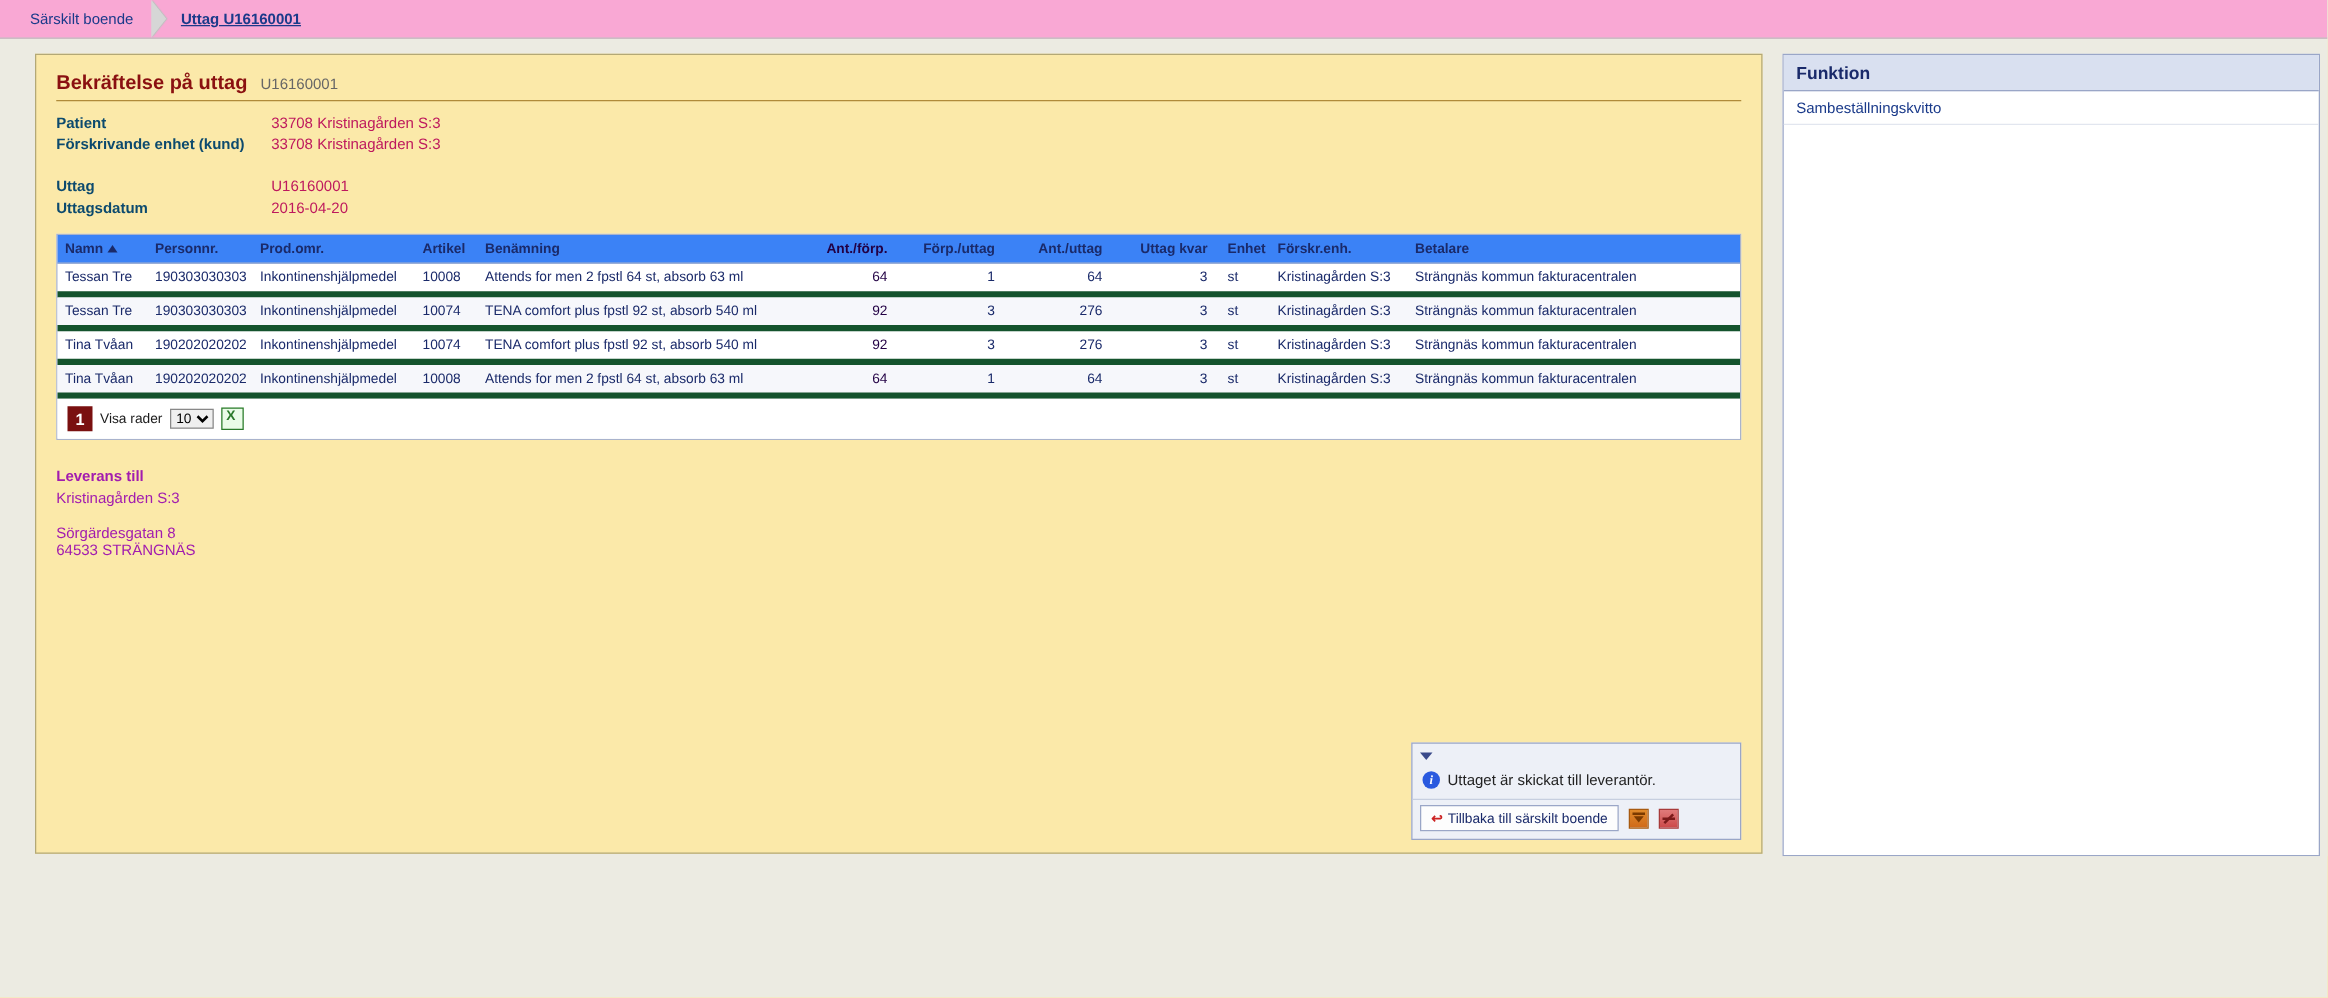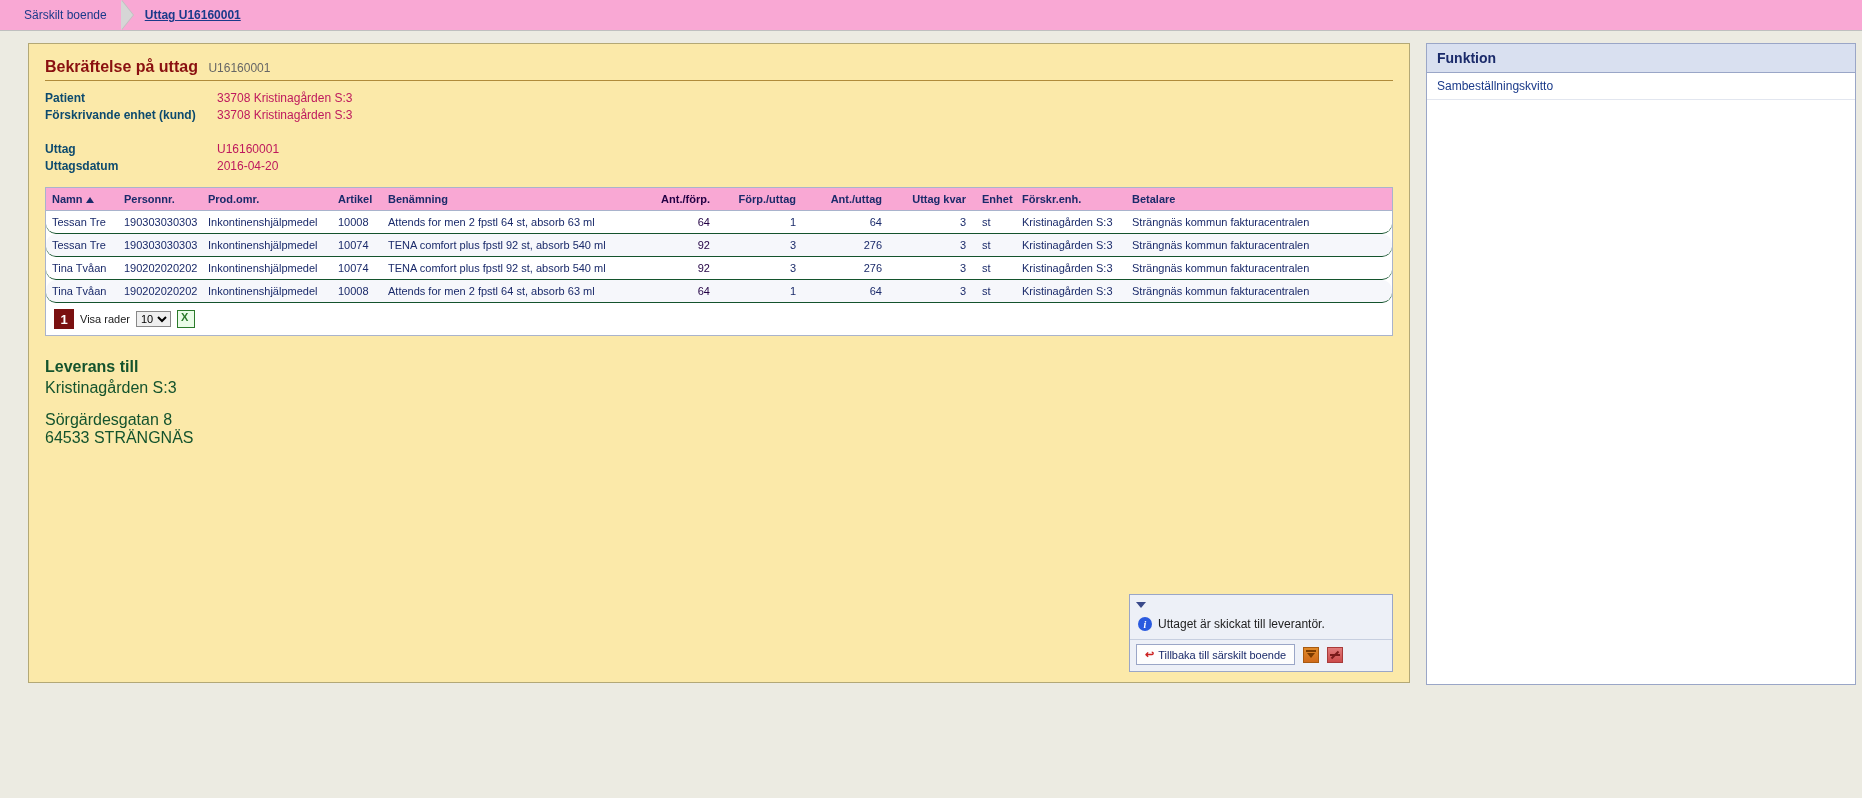--- a/index.html
+++ b/index.html
@@ -16,44 +16,44 @@
   .panel{background:#fbe9a9;border:1px solid #b3a876;margin:6px 0 0 28px;padding:14px 0 90px 0;position:relative;min-height:640px;box-sizing:border-box;}
   .panel-inner{padding:0 16px;}
   .title{color:#8a1010;font-weight:bold;font-size:16px;border-bottom:1px solid #b08b3a;padding:0 0 4px 0;margin:0 0 10px 0;}
   .title .sub{color:#666;font-weight:normal;font-size:12px;margin-left:6px;}
   .kv{display:flex;margin:3px 0;font-size:12px;}
   .kv .k{width:172px;font-weight:bold;color:#0c4a6e;}
   .kv .v{color:#be185d;}
   .kv-gap{height:14px;}
   
   .tbl{margin:14px 0 0 0;border:1px solid #a9b3cc;background:#fff;font-size:11px;}
-  .thead{display:flex;background:#f9a8d4;font-weight:bold;color:#1a2a6a;border-bottom:1px solid #a9b3cc;}
+  .thead{display:flex;background:#3b82f6;font-weight:bold;color:#1a2a6a;border-bottom:1px solid #a9b3cc;}
   .thead>div,.tr>div{padding:5px 6px;box-sizing:border-box;}
-  .tr{display:flex;border-bottom:1px solid #14532d;color:#1a2a6a;border-radius:10px;}
+  .tr{display:flex;border-bottom:5px solid #14532d;color:#1a2a6a;}
   .tr:nth-child(even){background:#f6f7fb;}
   .c-name{width:72px;}
   .c-pn{width:84px;}
   .c-prod{width:130px;}
   .c-art{width:50px;}
   .c-des{width:262px;}
   .c-num{width:72px;text-align:right;color:#204;}
   .c-numw{width:86px;text-align:right;}
   .c-numw2{width:86px;text-align:right;}
   .c-numw3{width:84px;text-align:right;}
   .c-unit{width:44px;padding-left:10px!important;}
   .c-fe{width:110px;}
   .c-bet{flex:1;}
   .sort-ic{display:inline-block;width:0;height:0;border-left:4px solid transparent;border-right:4px solid transparent;border-bottom:6px solid #1a2a6a;margin-left:3px;vertical-align:middle;}
   .tfoot{display:flex;align-items:center;padding:6px 8px;background:#fff;gap:6px;}
   .pg{background:#7a1010;color:#fff;font-weight:bold;width:20px;height:20px;display:inline-flex;align-items:center;justify-content:center;font-size:13px;}
   .tfoot select{font-size:11px;border:1px solid #888;}
   .xls{display:inline-flex;width:16px;height:16px;border:1px solid #2a7a2a;background:#eafce8;position:relative;}
   .xls::after{content:"X";position:absolute;left:3px;top:0;color:#2a7a2a;font-weight:bold;font-size:11px;}
   
-  .deliv{margin-top:22px;font-size:16px;color:#14532d;}
+  .deliv{margin-top:22px;font-size:12px;color:#a21caf;}
   .deliv .h{font-weight:bold;margin-bottom:3px;}
   
   .bbox{position:absolute;right:16px;bottom:10px;width:262px;background:#edf0f7;border:1px solid #9aa6c7;}
   .bbox .drop{padding:2px 6px;color:#335;}
   .bbox .drop span{display:inline-block;width:0;height:0;border-left:5px solid transparent;border-right:5px solid transparent;border-top:6px solid #3a4a8a;}
   .bbox .msg{padding:4px 8px 8px 8px;color:#222;display:flex;align-items:center;gap:6px;font-size:12px;}
   .info-ic{width:14px;height:14px;border-radius:50%;background:#2a5adf;color:#fff;display:inline-flex;align-items:center;justify-content:center;font-weight:bold;font-size:10px;font-style:italic;font-family:Georgia,serif;}
   .bbox .btns{padding:4px 6px 6px 6px;border-top:1px solid #c7cfe0;display:flex;align-items:center;gap:8px;}
   .btn{background:#fdfdfd;border:1px solid #9aa6c7;padding:3px 8px;font-size:11px;color:#1a2a6a;display:inline-flex;align-items:center;gap:4px;cursor:pointer;}
   .back-ic{color:#cc2222;font-weight:bold;}

